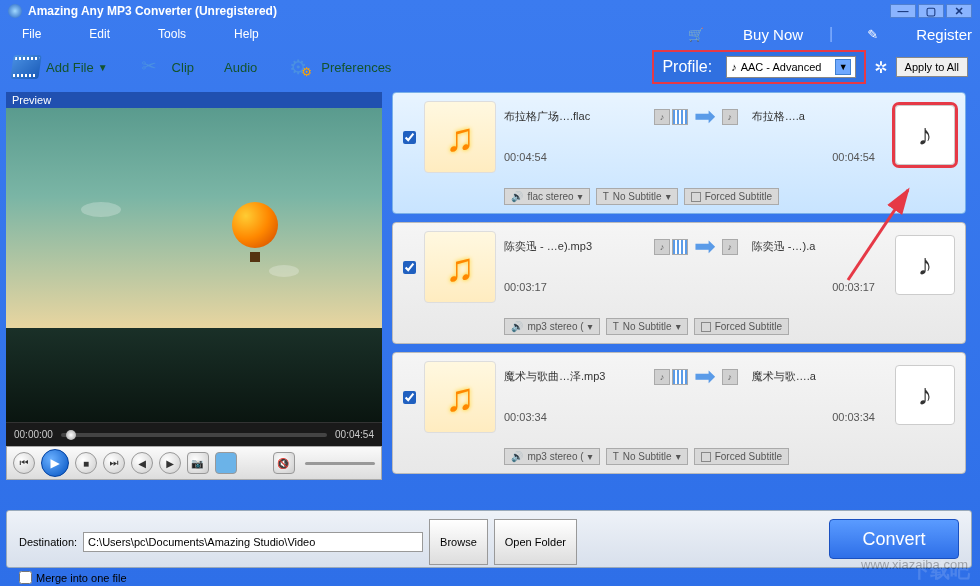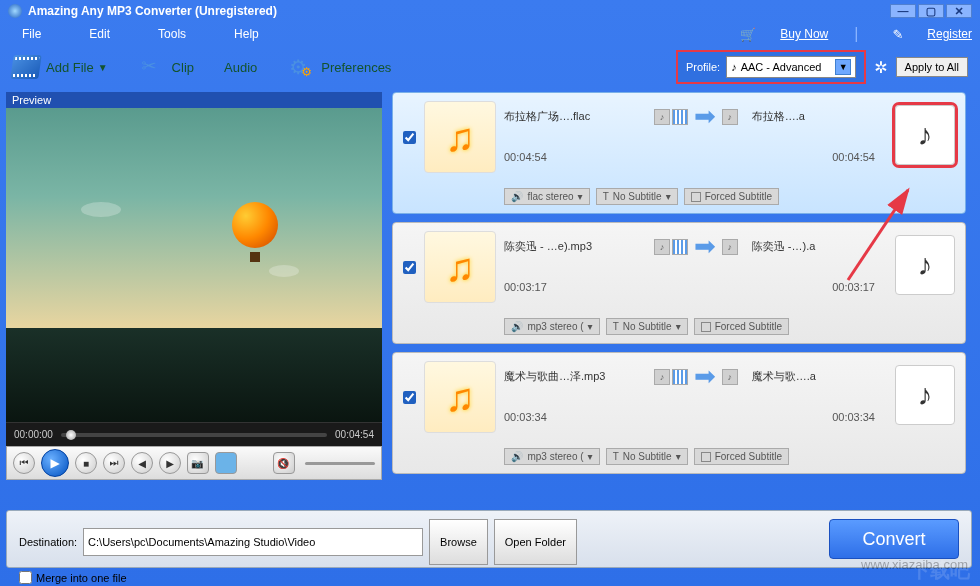--- a/index.html
+++ b/index.html
@@ -8,39 +8,39 @@
 .titlebar { height: 22px; display: flex; align-items: center; padding: 0 8px; color: #fff; font-size: 12px; font-weight: bold; }
 .titlebar .app-icon { width: 14px; height: 14px; background: radial-gradient(circle, #a0d8ff, #2060c0); border-radius: 50%; margin-right: 6px; }
 .titlebar .spacer { flex: 1; }
 .titlebar .winbtn { width: 26px; height: 14px; margin-left: 2px; background: #8ab4ff; border: 1px solid #5080d0; display: flex; align-items: center; justify-content: center; color: #1a3a80; font-size: 11px; font-weight: bold; cursor: pointer; }
 
 .menubar { height: 24px; display: flex; align-items: center; padding: 0 8px; gap: 20px; }
 .menubar .menu-item { color: #fff; font-size: 12px; padding: 4px 14px; cursor: pointer; }
 .menubar .spacer { flex: 1; }
 .menubar .cart-icon { color: #fff; font-size: 13px; margin-right: 4px; }
 .menubar .pen-icon { color: #fff; font-size: 13px; margin: 0 4px 0 8px; }
-.menubar .buy, .menubar .reg { color: #fff; font-size: 12px; text-decoration: underline; cursor: pointer; }
+.menubar .buy, .menubar .reg { color: #fff; font-size: 15px; cursor: pointer; margin-left: 14px; }
 .menubar .sep { color: #8ab4ff; margin: 0 6px; }
 
 .toolbar { height: 42px; display: flex; align-items: center; padding: 0 12px; }
 .tool-btn { display: flex; align-items: center; color: #14532d; font-size: 13px; margin-right: 30px; cursor: pointer; }
 .tool-btn .ticon { width: 28px; height: 24px; margin-right: 6px; }
 .film-icon { background: linear-gradient(135deg, #4a90e2, #1a5bb8); border-radius: 3px; position: relative; transform: skewX(-8deg); }
 .film-icon::before, .film-icon::after { content: ''; position: absolute; left: 2px; right: 2px; height: 3px; background: repeating-linear-gradient(90deg, #fff 0 2px, transparent 2px 4px); }
 .film-icon::before { top: 2px; } .film-icon::after { bottom: 2px; }
 .clip-icon { position: relative; }
 .clip-icon::before { content: '✂'; position: absolute; font-size: 18px; color: #4a90e2; left: 4px; top: 0; }
 .gear-icon { position: relative; }
 .gear-icon::before { content: '⚙'; position: absolute; font-size: 20px; color: #4a90e2; left: 2px; top: 0; }
 .gear-icon::after { content: '⚙'; position: absolute; font-size: 12px; color: #ffa500; left: 14px; top: 10px; }
 .tool-btn .caret { margin-left: 4px; font-size: 10px; }
 .toolbar .spacer { flex: 1; }
 
 .profile-wrap { display: flex; align-items: center; border: 2px solid #e63946; padding: 4px 8px; background: #3070e0; }
-.profile-label { color: #fff; font-size: 11px; margin-right: 6px; }
+.profile-label { color: #fff; font-size: 16px; margin-right: 14px; }
 .profile-dd { background: #fff; border: 1px solid #888; height: 22px; display: flex; align-items: center; padding: 0 4px; font-size: 11px; width: 130px; cursor: pointer; }
 .profile-dd .note { margin-right: 4px; }
 .profile-dd .ddcaret { margin-left: auto; background: #6ea8ff; width: 16px; height: 16px; display: flex; align-items: center; justify-content: center; border: 1px solid #4080d0; font-size: 9px; }
 .cfg-icon { color: #fff; font-size: 16px; margin: 0 8px; cursor: pointer; }
 .apply-btn { background: #f0f0f0; border: 1px solid #888; padding: 3px 8px; font-size: 11px; cursor: pointer; }
 
 .main { display: flex; height: 400px; padding: 4px 10px 0 6px; gap: 10px; }
 .left { width: 376px; display: flex; flex-direction: column; }
 .preview-label { color: #fff; font-size: 11px; background: #2050b0; padding: 2px 6px; }
 .preview-box { height: 314px; background: #000; position: relative; overflow: hidden; }
@@ -82,21 +82,21 @@
 .item .row2 { display: flex; gap: 6px; margin-top: 6px; }
 .item .meta { background: #d8d8d8; border: 1px solid #aaa; padding: 2px 6px; font-size: 10px; color: #555; display: flex; align-items: center; gap: 4px; cursor: pointer; }
 .item .thumb-out { width: 60px; height: 60px; background: #fff; border: 1px solid #ccc; border-radius: 4px; display: flex; align-items: center; justify-content: center; font-size: 30px; color: #333; position: absolute; right: 10px; top: 12px; }
 .item.sel .thumb-out { outline: 3px solid #e63946; }
 
 .red-arrow { position: absolute; pointer-events: none; z-index: 50; }
 
 .bottom { position: absolute; bottom: 18px; left: 6px; right: 8px; height: 58px; background: linear-gradient(to bottom, #eef2f8, #d8e0ec); border: 1px solid #9ab; border-radius: 3px; padding: 8px 12px; font-size: 11px; display: flex; align-items: flex-start; }
 .bottom .dest-col { display: flex; flex-direction: column; gap: 6px; }
 .bottom .dest-row { display: flex; align-items: center; gap: 6px; }
-.bottom input[type=text] { width: 340px; height: 28px; border: 1px solid #999; padding: 0 4px; font-size: 11px; background: #fff; }
+.bottom input[type=text] { width: 340px; height: 20px; border: 1px solid #999; padding: 0 4px; font-size: 11px; background: #fff; }
 .bottom .bbtn { background: linear-gradient(to bottom, #fff, #ddd); border: 1px solid #999; padding: 16px 10px; font-size: 11px; cursor: pointer; }
 .bottom .merge { display: flex; align-items: center; gap: 4px; }
 .convert { margin-left: auto; width: 130px; height: 40px; background: linear-gradient(to bottom, #5a9bff, #2e6fe8); border: 1px solid #1a50c0; color: #fff; font-size: 18px; border-radius: 4px; cursor: pointer; display: flex; align-items: center; justify-content: center; }
 
 .watermark { position: absolute; bottom: 2px; right: 10px; color: rgba(255,255,255,0.15); font-size: 20px; font-weight: bold; }
 .watermark-url { position: absolute; bottom: 14px; right: 12px; color: rgba(0,0,0,0.3); font-size: 13px; }
 </style>
 </head>
 <body>
 

